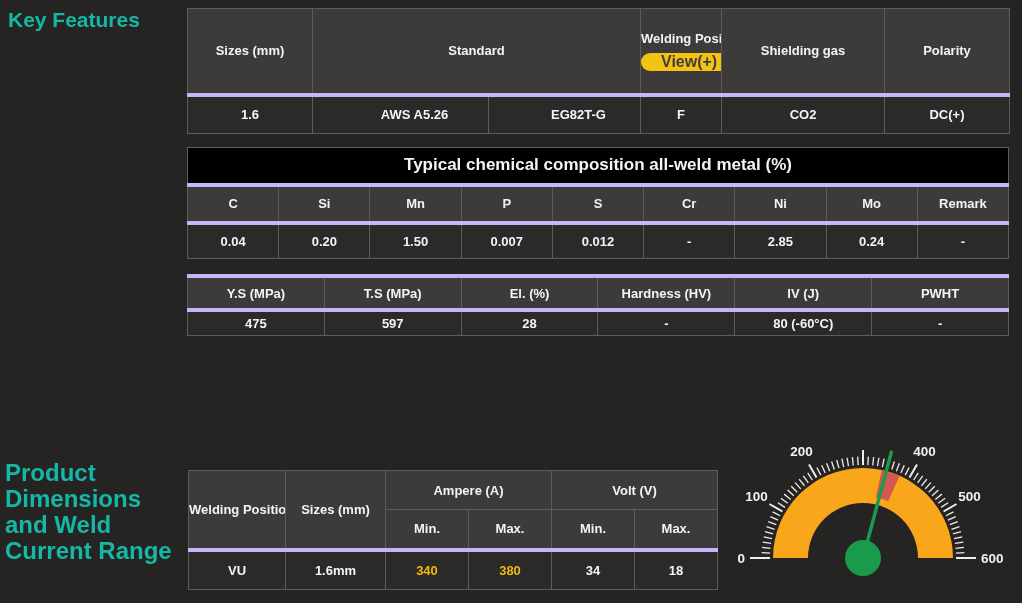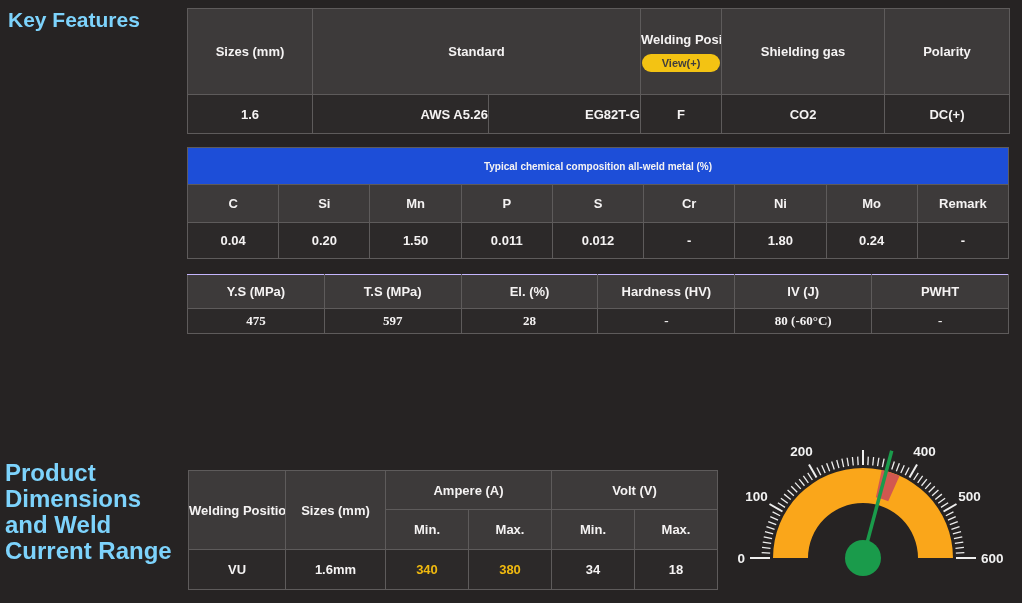--- a/index.html
+++ b/index.html
@@ -1,58 +1,58 @@
 <!DOCTYPE html>
 <html><head>
 <meta charset="utf-8">
 <style>
   html,body{margin:0;padding:0;}
   body{
     width:1022px;height:603px;position:relative;overflow:hidden;
     background:#262323;color:#f5f3f3;
     font-family:"Liberation Sans",sans-serif;font-weight:bold;
   }
-  .heading{position:absolute;font-weight:bold;color:#7dd3fc;}
+  .heading{position:absolute;font-weight:bold;color:#14b8a6;}
   #key-features{left:8px;top:8px;font-size:21px;}
   #product-dim{left:5px;top:460px;font-size:24px;width:168px;line-height:26px;}
 
   table{border-collapse:collapse;table-layout:fixed;position:absolute;}
   th,td{
     border:1px solid #5e5b5b;
     font-size:13px;font-weight:bold;text-align:center;
     padding:0;color:#f5f3f3;vertical-align:middle;
     overflow:hidden;white-space:nowrap;
   }
   th{background:#3d3a3a;}
   td{background:#2c2929;}
-  tr.sep > th, tr.sep > td{border-top:1px solid #c4b5fd;}
-  th.banner{background:#1d4ed8;font-size:10px;}
-  td.left{text-align:right;padding-left:28px;}
+  tr.sep > th, tr.sep > td{border-top:4px solid #c4b5fd;}
+  th.banner{background:#000000;font-size:17px;}
+  td.left{text-align:center;padding-left:28px;}
   td.amp{color:#f0b90f;margin-top:11px;}
 
   #t1{left:187px;top:8px;width:822px;}
   #t1 tr.hdr{height:86px;}
   #t1 tr.data{height:39px;}
   #t2{left:187px;top:147px;width:822px;}
   #t2 tr.banner-row{height:37px;}
   #t2 tr.hdr{height:38px;}
   #t2 tr.data{height:36px;}
   #t3{left:187px;top:274px;width:822px;}
   #t3 tr.banner-row{height:38px;}
   #t3 tr.hdr{height:34px;border-radius:9px;}
-  #t3 tr.data{height:25px;font-family:Liberation Serif, serif;}
+  #t3 tr.data{height:25px;}
   #t4{left:188px;top:470px;width:529px;}
   #t4 tr.hdr{height:39px;}
   #t4 tr.hdr2{height:40px;}
   #t4 tr.data{height:40px;}
 
   .wp-head{line-height:17px;}
   .badge{
     display:inline-block;background:#f3c313;color:#403d3d;
-    border-radius:10px;padding:2px 20px;font-size:11px;font-weight:bold;
+    border-radius:10px;padding:2px 20px;font-size:16px;font-weight:bold;
     margin-top:6px;cursor:pointer;line-height:14px;
   }
   #gauge-wrap{position:absolute;left:720px;top:429px;width:300px;height:174px;}
 </style>
 </head>
 <body>
 
 <div id="key-features" class="heading">Key Features</div>
 
 <table id="t1">
@@ -99,24 +99,24 @@
     <th>S</th>
     <th>Cr</th>
     <th>Ni</th>
     <th>Mo</th>
     <th>Remark</th>
   </tr>
   <tr class="data sep">
     <td>0.04</td>
     <td>0.20</td>
     <td>1.50</td>
-    <td>0.011</td>
+    <td>0.007</td>
     <td>0.012</td>
     <td>-</td>
-    <td>1.80</td>
+    <td>2.85</td>
     <td>0.24</td>
     <td>-</td>
   </tr>
 </tbody>
   </table>
 
 <table id="t3">
   <tbody>
   <tr class="hdr sep">
     <th>Y.S (MPa)</th>

